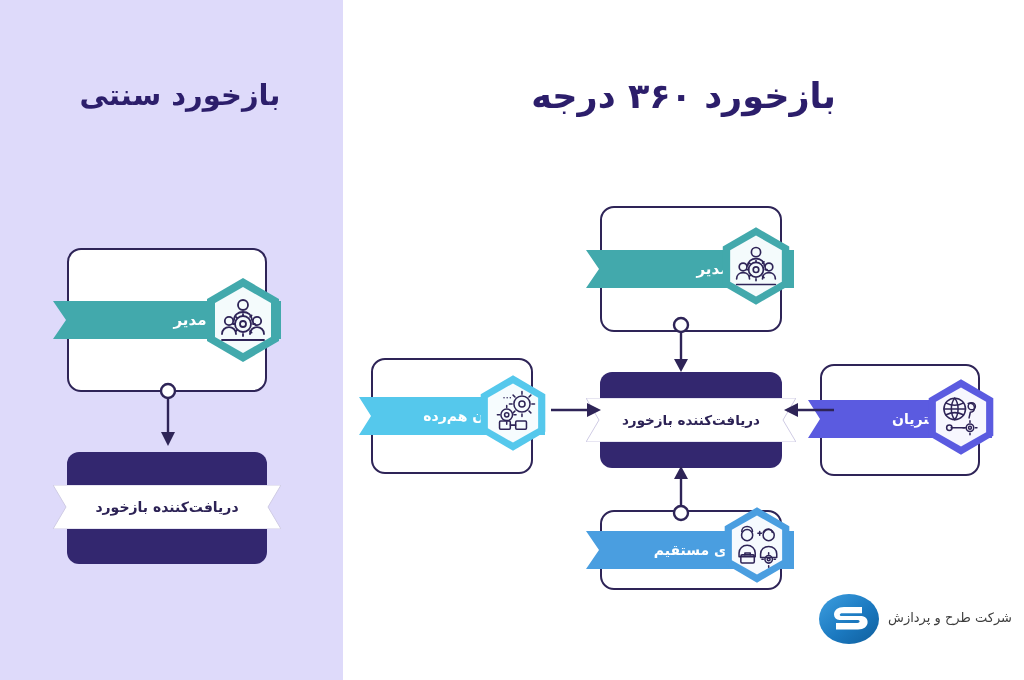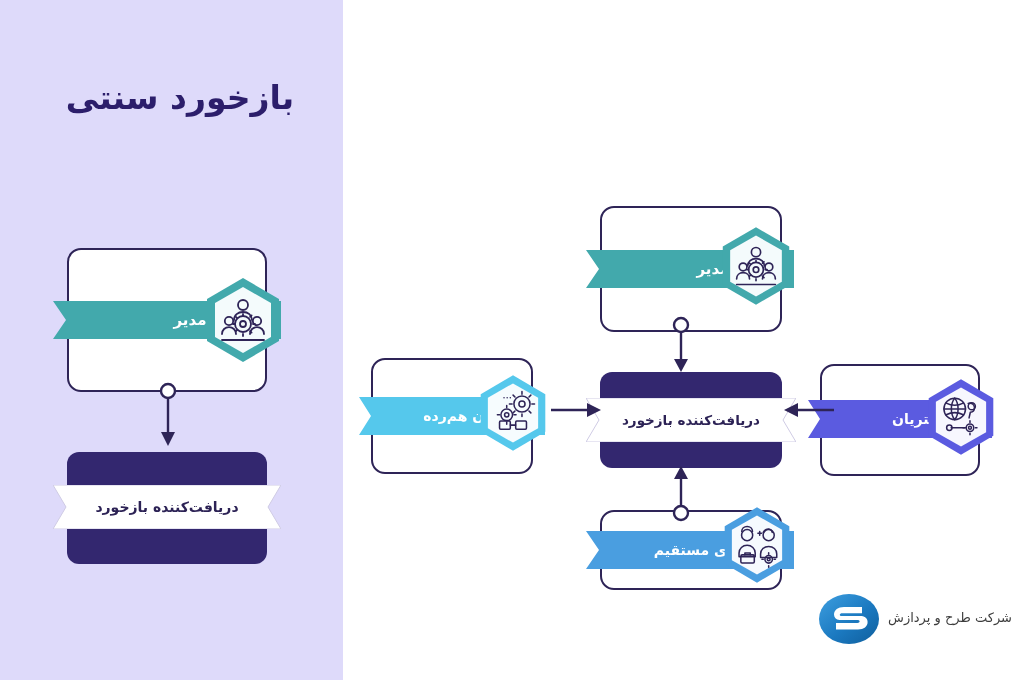--- a/index.html
+++ b/index.html
@@ -27,21 +27,21 @@
   .title{
     position:absolute;
     color:#2c1e6b;
     font-weight:bold;
     text-align:center;
     direction:rtl;
     white-space:nowrap;
   }
   #title-left{
     left:0;top:78px;width:360px;
-    font-size:33px;
+    font-size:29px;
     letter-spacing:0px;
   }
   #title-right{
     left:343px;top:76px;width:681px;
     font-size:35px;
   }
 
   
   .node{
     position:absolute;
@@ -114,20 +114,21 @@
 </style>
 </head>
 <body>
 
 <div class="stage">
 
   <div class="panel-left"></div>
   <div class="panel-right"></div>
 
   <div class="title" id="title-left">بازخورد سنتی</div>
+  <div class="title" id="title-right">بازخورد ۳۶۰ درجه</div>
 
   <div class="node" style="left:67px;top:248px;width:200px;height:144px;">
     <div class="card"></div>
 
     <div class="ribbon" style="left:-14px;top:53px;width:228px;">
       <div class="band">
         <svg viewBox="0 0 228 38" preserveAspectRatio="none" style="width:100%;height:100%;">
           <polygon points="0,0 228,0 228,38 0,38 13,19" fill="#42a9ac"></polygon>
         </svg>
       </div>

